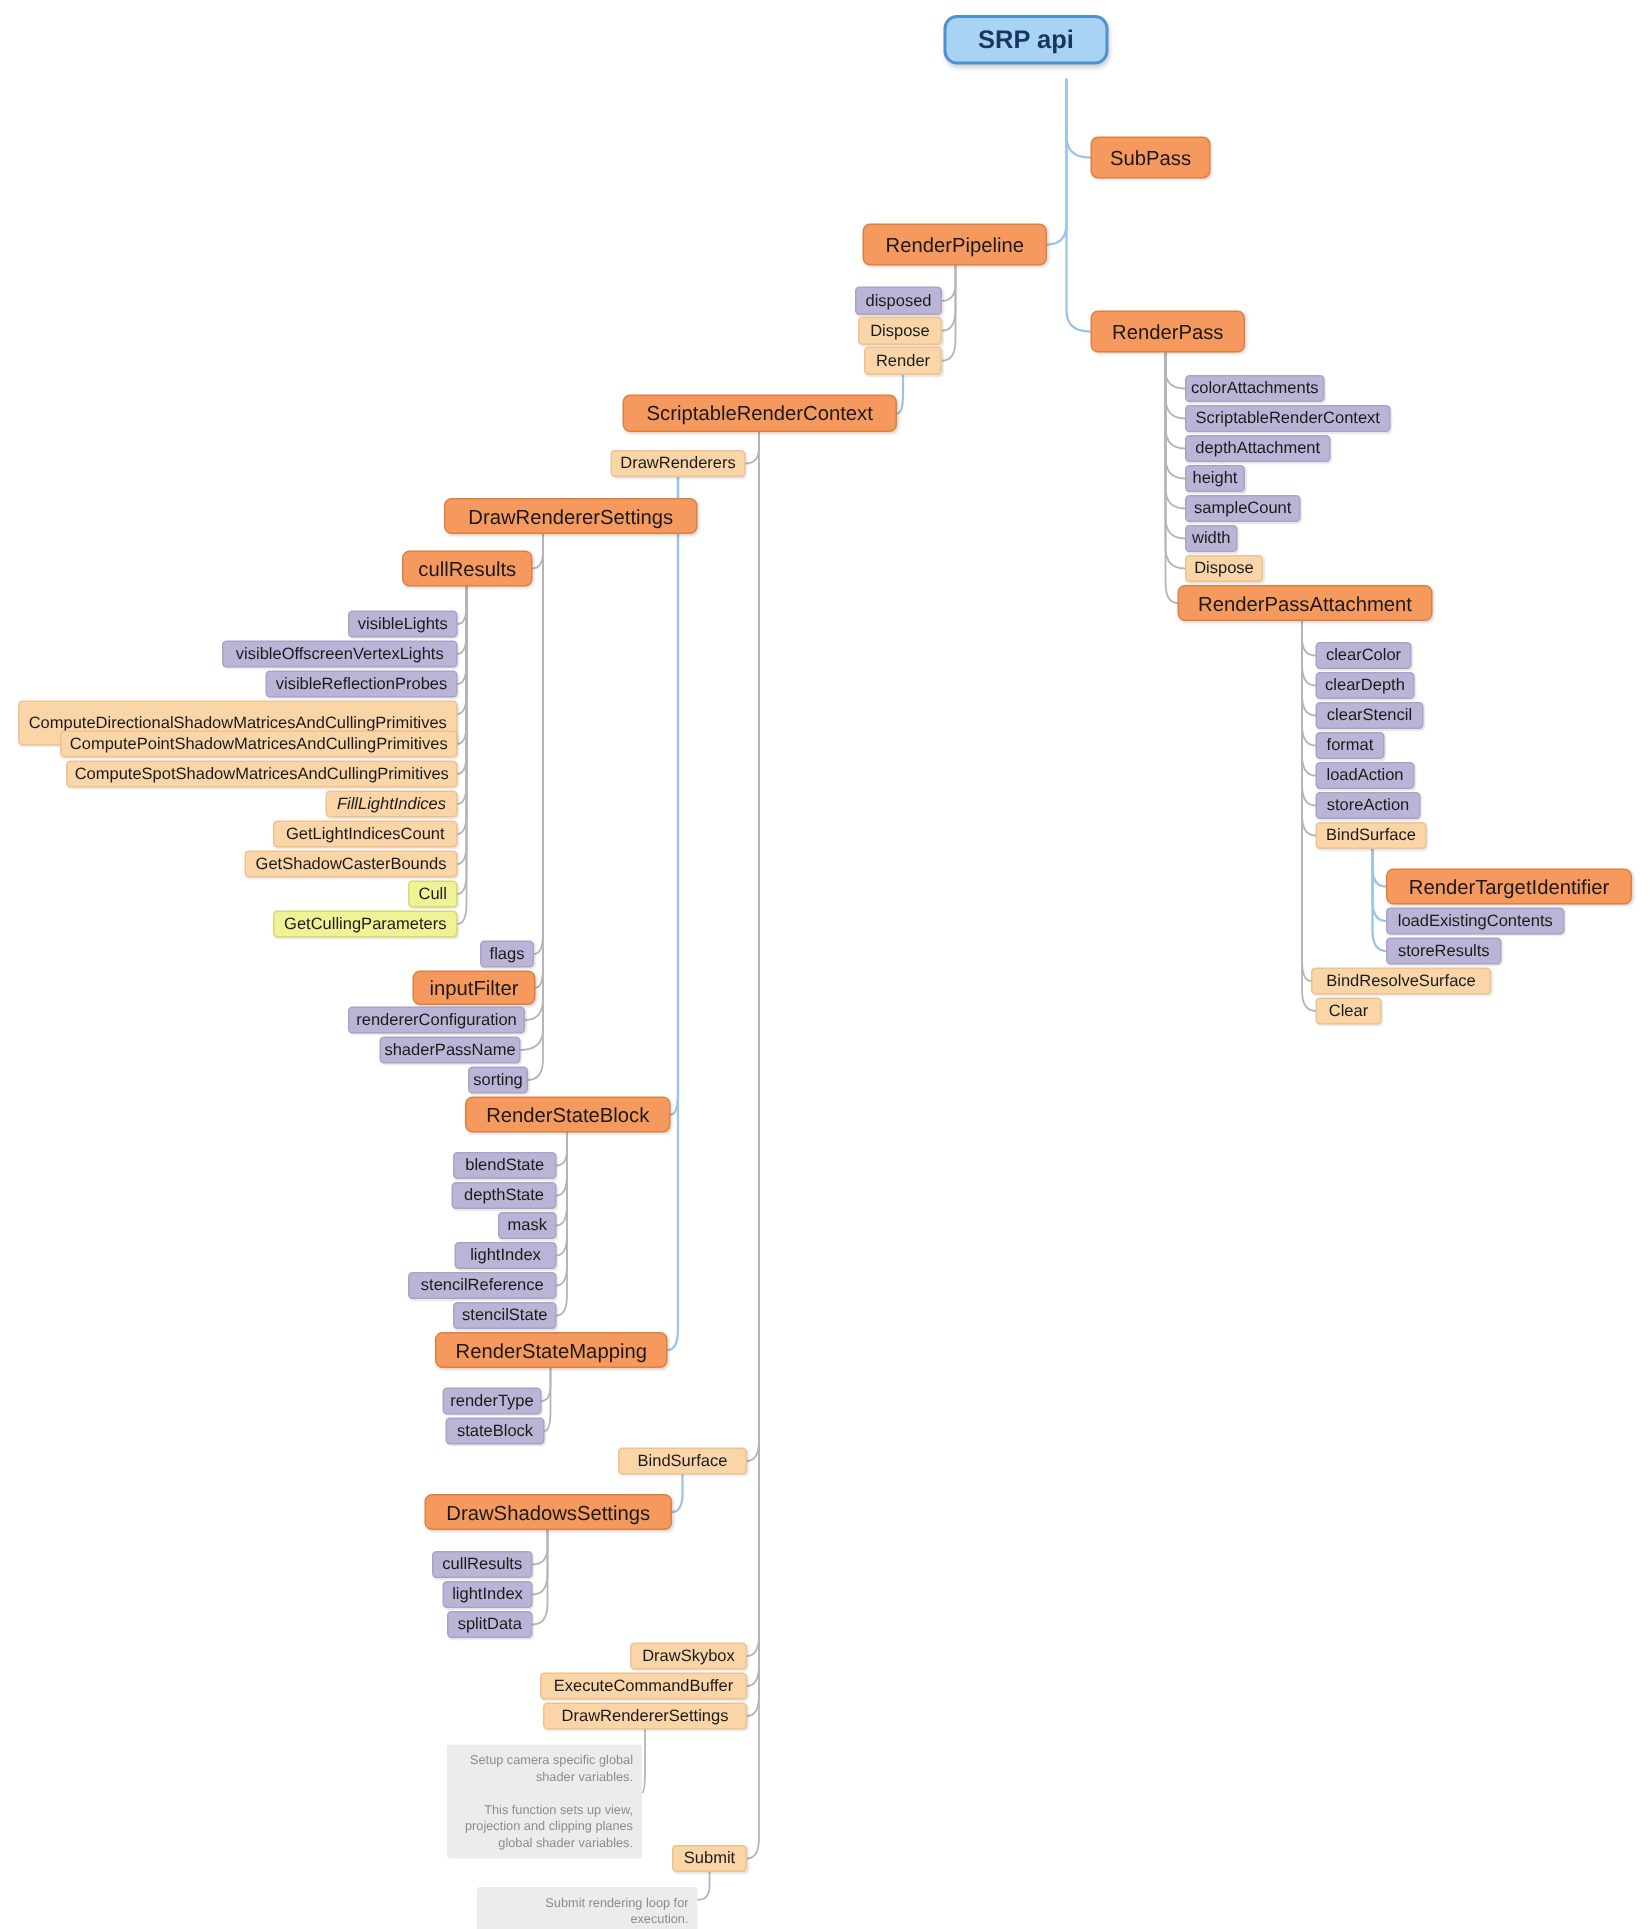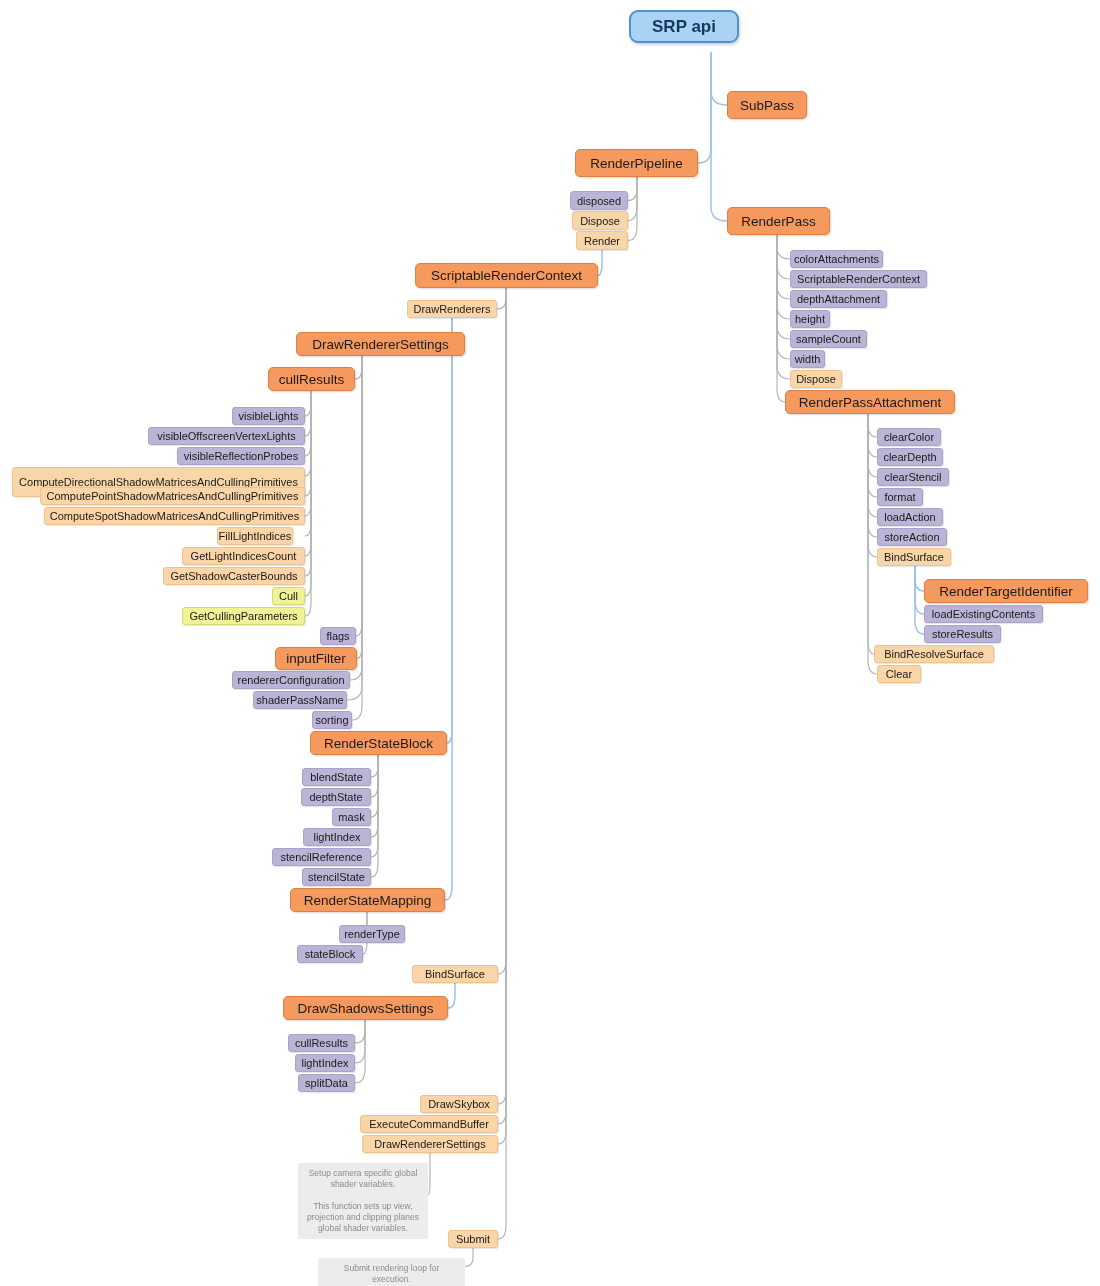--- a/index.html
+++ b/index.html
@@ -40,21 +40,21 @@
     box-shadow:1px 1px 1px rgba(0,0,0,0.10);
   }
   .special {
     background:#f1f295; border:1px solid #d9d973; border-radius:3px;
     font-size:11px;
     box-shadow:1px 1px 1px rgba(0,0,0,0.10);
   }
   .note {
     background:#ececec; border:none; border-radius:2px;
     color:#8c8c8c; font-size:8.5px; line-height:1.3;
-    display:block; white-space:pre-line; text-align:center;
+    display:block; white-space:pre-line; text-align:right;
     padding:5px 6px;
   }
 </style>
 </head>
 <body>
 
 <div id="canvas">
   <svg id="connectors" xmlns="http://www.w3.org/2000/svg">
       <path d="M 711 53 L 711 91 Q 711 105 727 105" fill="none" stroke="#9dc3e6" stroke-width="1.5" stroke-linecap="round"></path>
       <path d="M 711 53 L 711 149 Q 711 163 698 163" fill="none" stroke="#9dc3e6" stroke-width="1.5" stroke-linecap="round"></path>
@@ -154,39 +154,39 @@
     <div class="node class" style="left: 415px; top: 263px; width: 183px; height: 25px;">ScriptableRenderContext</div>
     <div class="node method" style="left: 407px; top: 300px; width: 90px; height: 18px;">DrawRenderers</div>
     <div class="node class" style="left: 296px; top: 332px; width: 169px; height: 24px;">DrawRendererSettings</div>
     <div class="node class" style="left: 268px; top: 367px; width: 87px; height: 24px;">cullResults</div>
     <div class="node property" style="left: 232px; top: 407px; width: 73px; height: 18px;">visibleLights</div>
     <div class="node property" style="left: 148px; top: 427px; width: 157px; height: 18px;">visibleOffscreenVertexLights</div>
     <div class="node property" style="left: 177px; top: 447px; width: 128px; height: 18px;">visibleReflectionProbes</div>
     <div class="node method" style="left: 12px; top: 467px; width: 293px; height: 30px;">ComputeDirectionalShadowMatricesAndCullingPrimitives</div>
     <div class="node method" style="left: 40px; top: 487px; width: 265px; height: 18px;">ComputePointShadowMatricesAndCullingPrimitives</div>
     <div class="node method" style="left: 44px; top: 507px; width: 261px; height: 18px;">ComputeSpotShadowMatricesAndCullingPrimitives</div>
-    <div class="node method" style="left: 217px; top: 527px; width: 76px; height: 18px;">FillLightIndices</div>
+    <div class="node method" style="left: 217px; top: 527px; width: 88px; height: 18px; font-style: italic;">FillLightIndices</div>
     <div class="node method" style="left: 182px; top: 547px; width: 123px; height: 18px;">GetLightIndicesCount</div>
     <div class="node method" style="left: 163px; top: 567px; width: 142px; height: 18px;">GetShadowCasterBounds</div>
     <div class="node special" style="left: 272px; top: 587px; width: 33px; height: 18px;">Cull</div>
     <div class="node special" style="left: 182px; top: 607px; width: 123px; height: 18px;">GetCullingParameters</div>
     <div class="node property" style="left: 320px; top: 627px; width: 36px; height: 18px;">flags</div>
     <div class="node class" style="left: 275px; top: 647px; width: 82px; height: 23px;">inputFilter</div>
     <div class="node property" style="left: 232px; top: 671px; width: 118px; height: 18px;">rendererConfiguration</div>
     <div class="node property" style="left: 253px; top: 691px; width: 94px; height: 18px;">shaderPassName</div>
     <div class="node property" style="left: 312px; top: 711px; width: 40px; height: 18px;">sorting</div>
     <div class="node class" style="left: 310px; top: 731px; width: 137px; height: 24px;">RenderStateBlock</div>
     <div class="node property" style="left: 302px; top: 768px; width: 69px; height: 18px;">blendState</div>
     <div class="node property" style="left: 301px; top: 788px; width: 70px; height: 18px;">depthState</div>
     <div class="node property" style="left: 332px; top: 808px; width: 39px; height: 18px;">mask</div>
     <div class="node property" style="left: 303px; top: 828px; width: 68px; height: 18px;">lightIndex</div>
     <div class="node property" style="left: 272px; top: 848px; width: 99px; height: 18px;">stencilReference</div>
     <div class="node property" style="left: 302px; top: 868px; width: 69px; height: 18px;">stencilState</div>
     <div class="node class" style="left: 290px; top: 888px; width: 155px; height: 24px;">RenderStateMapping</div>
-    <div class="node property" style="left: 295px; top: 925px; width: 66px; height: 18px; margin-left: 44px;">renderType</div>
+    <div class="node property" style="left: 295px; top: 925px; width: 66px; height: 18px;">renderType</div>
     <div class="node property" style="left: 297px; top: 945px; width: 66px; height: 18px;">stateBlock</div>
     <div class="node method" style="left: 412px; top: 965px; width: 86px; height: 18px;">BindSurface</div>
     <div class="node class" style="left: 283px; top: 996px; width: 165px; height: 24px;">DrawShadowsSettings</div>
     <div class="node property" style="left: 288px; top: 1034px; width: 67px; height: 18px;">cullResults</div>
     <div class="node property" style="left: 295px; top: 1054px; width: 60px; height: 18px;">lightIndex</div>
     <div class="node property" style="left: 298px; top: 1074px; width: 57px; height: 18px;">splitData</div>
     <div class="node method" style="left: 420px; top: 1095px; width: 78px; height: 18px;">DrawSkybox</div>
     <div class="node method" style="left: 360px; top: 1115px; width: 138px; height: 18px;">ExecuteCommandBuffer</div>
     <div class="node method" style="left: 362px; top: 1135px; width: 136px; height: 18px;">DrawRendererSettings</div>
     <div class="node note" style="left: 298px; top: 1163px; width: 130px;">Setup camera specific global shader variables.

